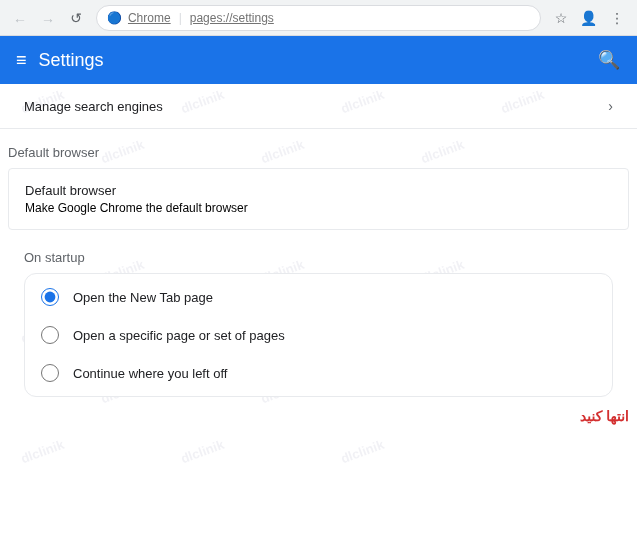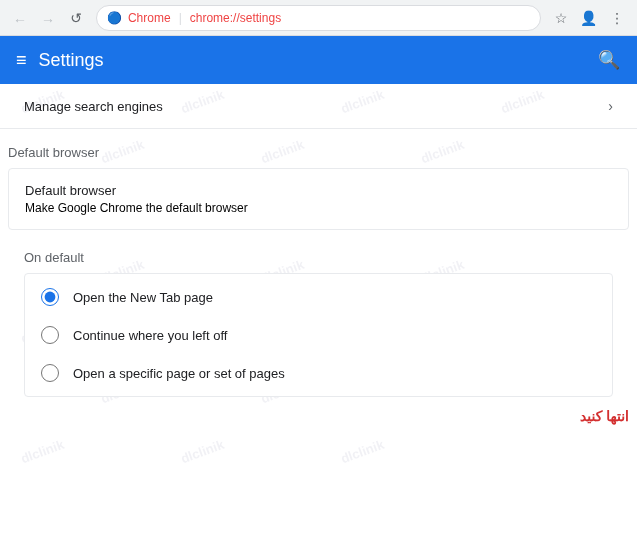--- a/index.html
+++ b/index.html
@@ -53,21 +53,22 @@
       gap: 6px;
       font-size: 12px;
       color: #202124;
     }
     .address-icon {
       color: #5f6368;
       font-size: 12px;
     }
     .address-text {
       font-size: 12px;
-      color: #ef4444;
+      color: #737373;
+      text-decoration: underline;
     }
     .address-divider {
       color: #dadce0;
       margin: 0 2px;
     }
 
     .toolbar-actions {
       display: flex;
       gap: 4px;
     }
@@ -216,21 +217,21 @@
       position: relative;
       z-index: 1;
     }
     .startup-title {
       font-size: 13px;
       color: #5f6368;
       margin-bottom: 8px;
     }
     .startup-card {
       border: 1px solid #e8eaed;
-      border-radius: 4px;
+      border-radius: 12px;
       padding: 4px 0;
       background: #fff;
     }
     .radio-row {
       display: flex;
       align-items: center;
       gap: 14px;
       padding: 10px 16px;
     }
     .radio-input {
@@ -290,21 +291,21 @@
 <div class="browser-bar">
   <div class="nav-buttons">
     <button class="nav-btn disabled">←</button>
     <button class="nav-btn disabled">→</button>
     <button class="nav-btn">↺</button>
   </div>
   <div class="address-bar">
     <span class="address-icon">🔵</span>
     <span class="address-text">Chrome</span>
     <span class="address-divider">|</span>
-    <span class="address-text">chrome://settings</span>
+    <span class="address-text">pages://settings</span>
   </div>
   <div class="toolbar-actions">
     <button class="toolbar-btn">☆</button>
     <button class="toolbar-btn">👤</button>
     <button class="toolbar-btn">⋮</button>
   </div>
 </div>
 
 <div class="settings-header">
   <div class="settings-header-left">
@@ -350,33 +351,33 @@
     <div class="section-title">Default browser</div>
     <div class="card">
       <div class="card-text-group">
         <div class="card-title">Default browser</div>
         <div class="card-subtitle">Make Google Chrome the default browser</div>
       </div>
     </div>
   </div>
 
   <div class="startup-section">
-    <div class="startup-title">On default</div>
+    <div class="startup-title">On startup</div>
     <div class="startup-card">
       <div class="radio-row">
         <input type="radio" class="radio-input" name="startup" checked="" style="">
         <span class="radio-label">Open the New Tab page</span>
       </div>
       <div class="radio-row">
         <input type="radio" class="radio-input" name="startup" style="">
-        <span class="radio-label">Continue where you left off</span>
+        <span class="radio-label">Open a specific page or set of pages</span>
       </div>
       <div class="radio-row">
         <input type="radio" class="radio-input" name="startup" style="">
-        <span class="radio-label">Open a specific page or set of pages</span>
+        <span class="radio-label">Continue where you left off</span>
       </div>
     </div>
   </div>
 
   <div class="annotation">
     <div>انتها کنید</div>
   </div>
 
 
 </div>

